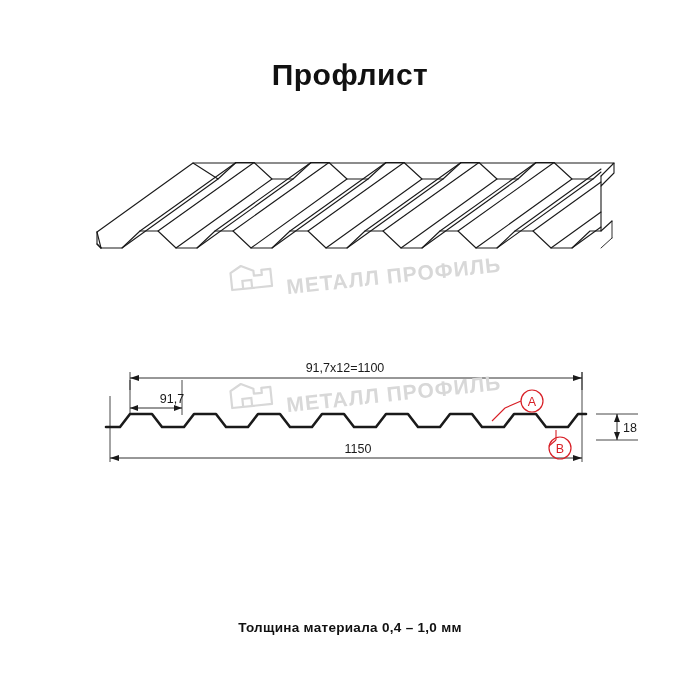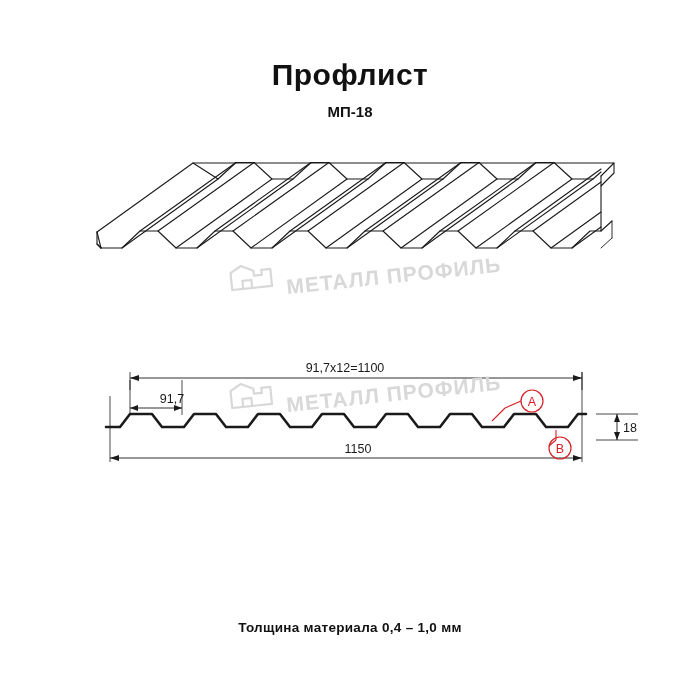--- a/index.html
+++ b/index.html
@@ -76,21 +76,20 @@
   .wm-logo2 { left: 228px; top: 380px; transform: rotate(-6deg); }
   .wm-text1 { left: 286px; top: 264px; transform: rotate(-6deg); }
   .wm-text2 { left: 286px; top: 382px; transform: rotate(-6deg); }
 </style>
 </head>
 <body>
 
 <div class="page">
 
   <div class="title">Профлист</div>
-  <div class="subtitle">МП-18</div>
 
   <svg class="svg-layer" width="700" height="700" viewBox="0 0 700 700">
     <g fill="none" stroke="#1a1a1a" stroke-width="1.1" stroke-linejoin="round" stroke-linecap="round">
 
       <path d="M97 232 L193 163 L614 163 L601 176"></path>
 
       <path d="M601 176 L601 186 L614 173 L614 163"></path>
 
       <path d="M97 232 L97 244 L101 248"></path>
 

